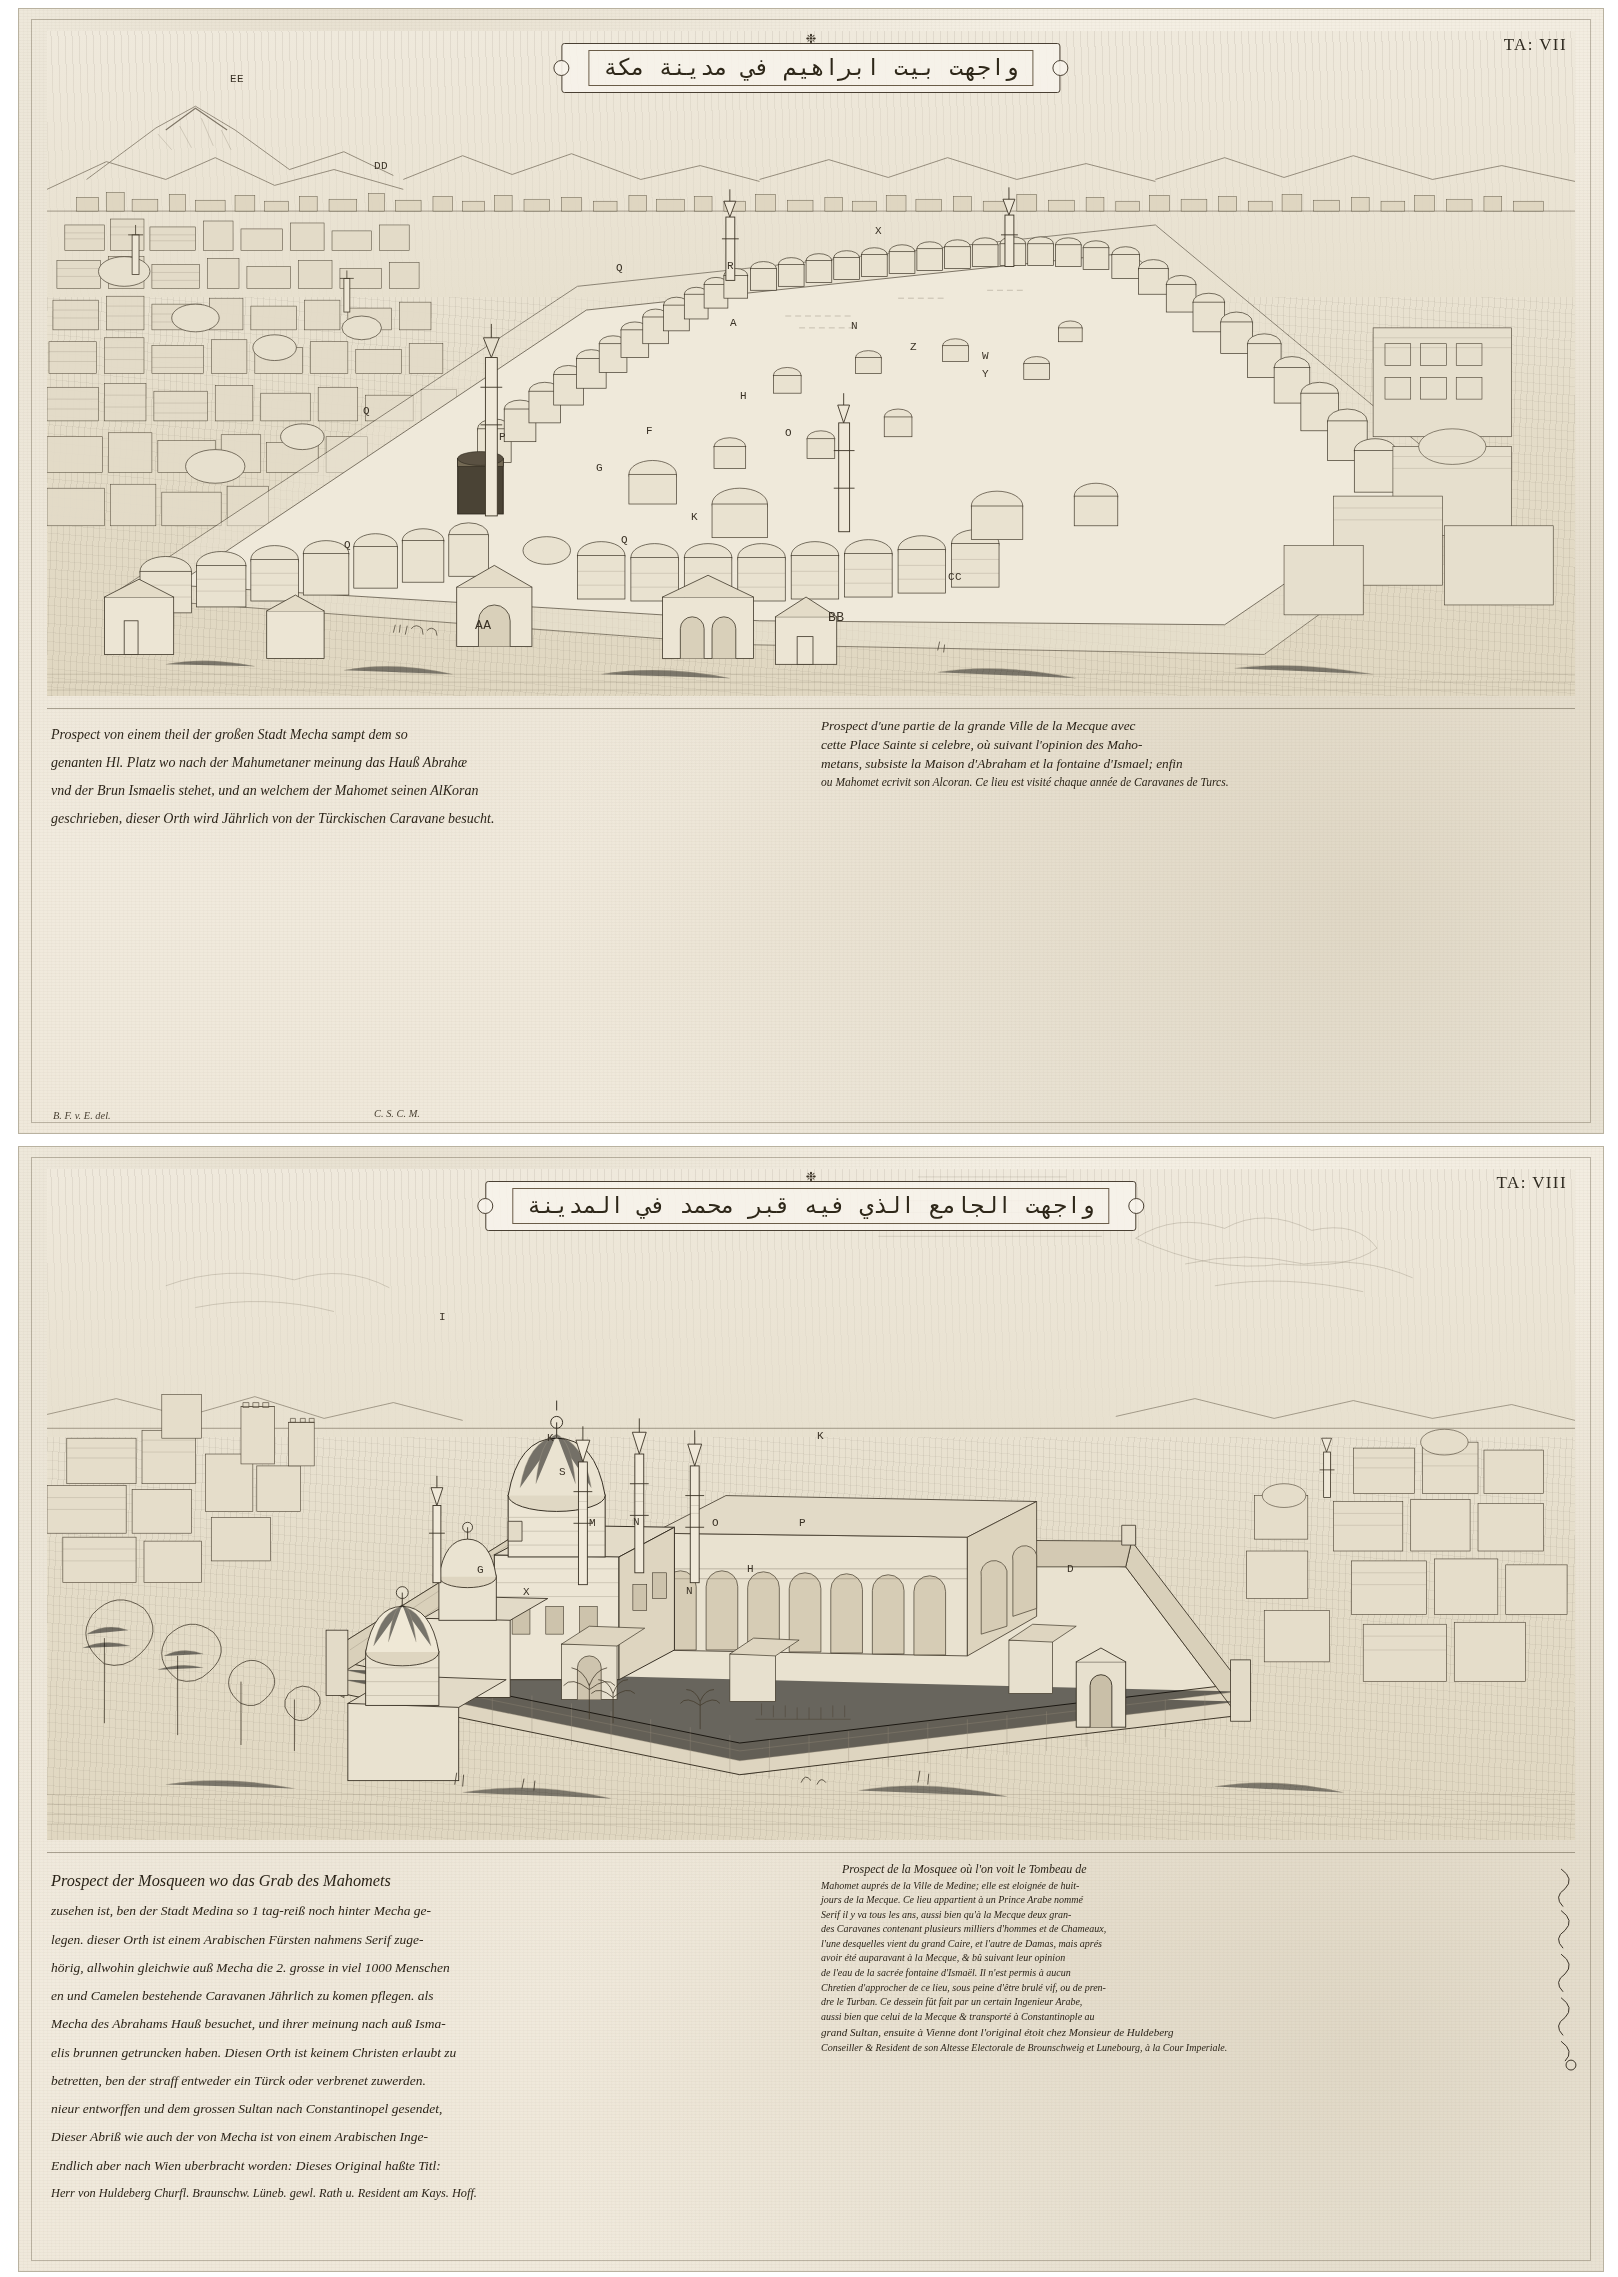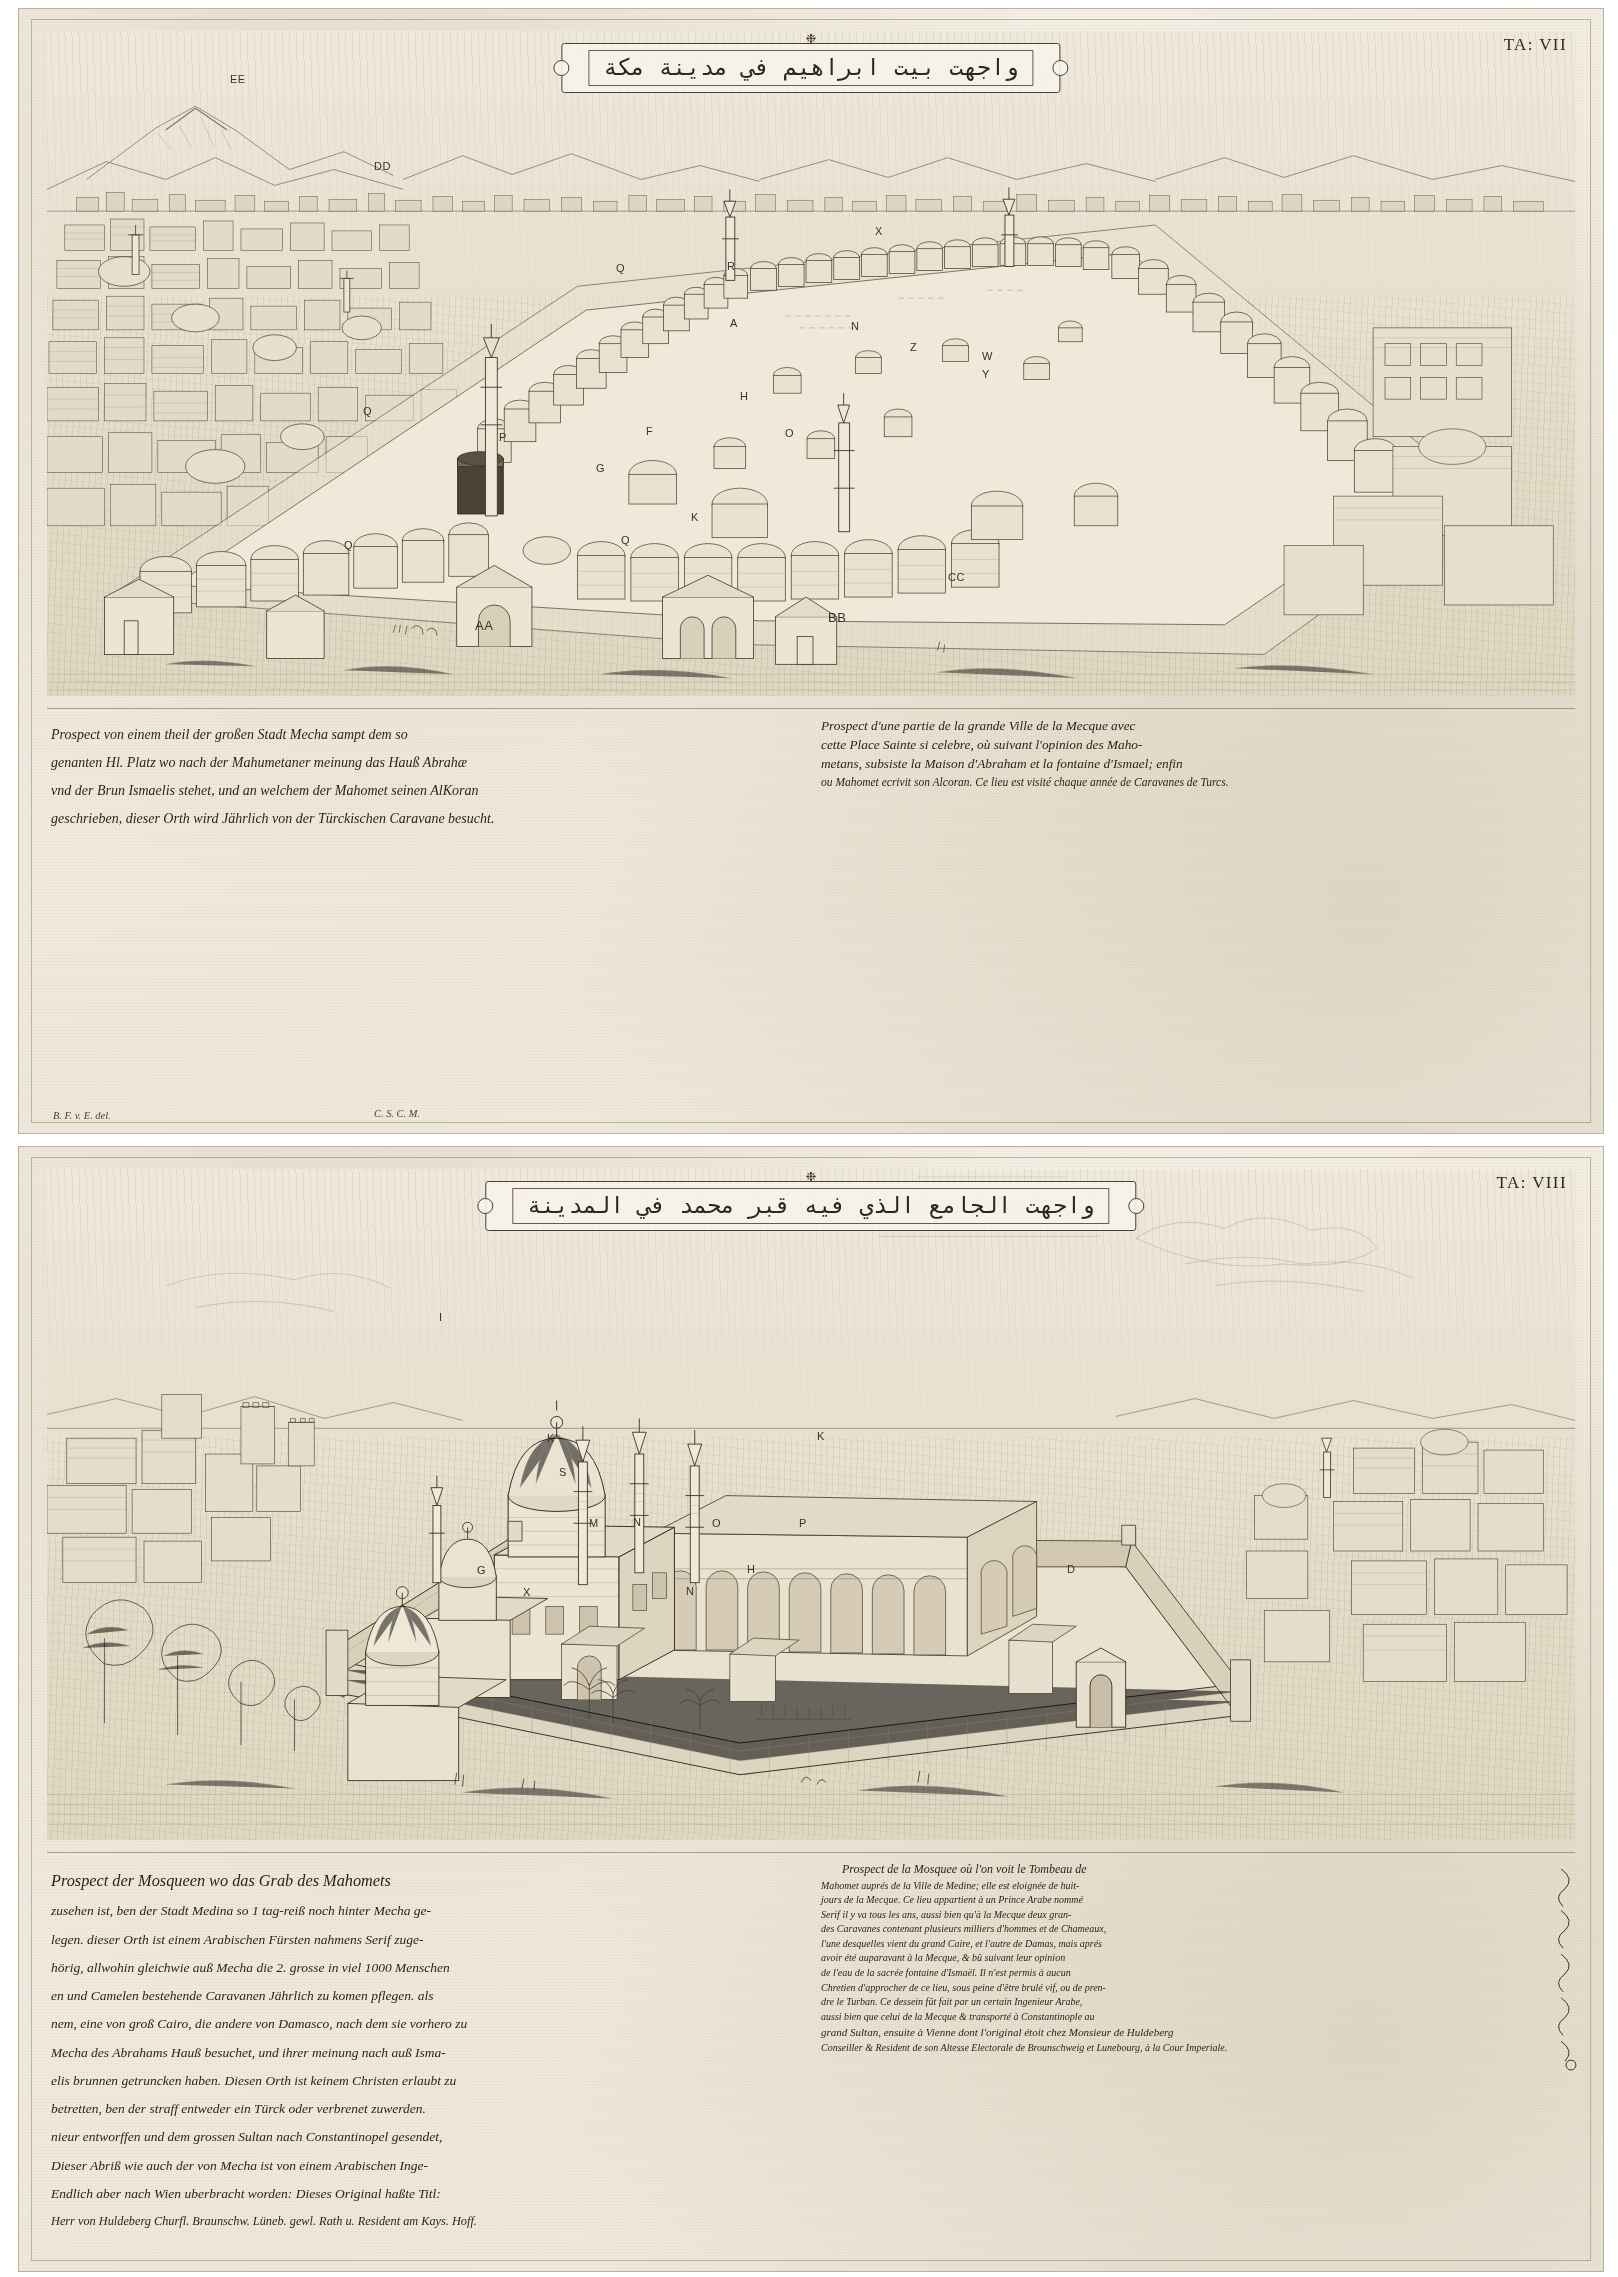--- a/index.html
+++ b/index.html
@@ -151,21 +151,21 @@
     font-family: "Liberation Serif", serif;
     font-size: 17px;
     letter-spacing: 1.4px;
     color: #2f2a20;
     z-index: 6;
   }
 
   
   .key {
     position: absolute;
-    font-family: Liberation Sans, sans-serif;
+    font-family: Liberation Mono, monospace;
     font-size: 11px;
     color: #3a3226;
     letter-spacing: 0.5px;
     z-index: 5;
   }
   .key.big { font-size: 13px; }
 
   
   .captions {
     position: absolute;
@@ -967,21 +967,20 @@
 
     <div class="plate-no">TA: VIII</div>
 
     <div class="captions">
       <div class="cap-col left">
         <div class="cap-line first">Prospect der Mosqueen wo das Grab des Mahomets</div>
         <div class="cap-line">zusehen ist, ben der Stadt Medina so 1 tag-reiß noch hinter Mecha ge-</div>
         <div class="cap-line">legen. dieser Orth ist einem Arabischen Fürsten nahmens Serif zuge-</div>
         <div class="cap-line">hörig, allwohin gleichwie auß Mecha die 2. grosse in viel 1000 Menschen</div>
         <div class="cap-line">en und Camelen bestehende Caravanen Jährlich zu komen pflegen. als</div>
-        <div class="cap-line">nem, eine von groß Cairo, die andere von Damasco, nach dem sie vorhero zu</div>
         <div class="cap-line">Mecha des Abrahams Hauß besuchet, und ihrer meinung nach auß Isma-</div>
         <div class="cap-line">elis brunnen getruncken haben. Diesen Orth ist keinem Christen erlaubt zu</div>
         <div class="cap-line">betretten, ben der straff entweder ein Türck oder verbrenet zuwerden.</div>
         <div class="cap-line">nieur entworffen und dem grossen Sultan nach Constantinopel gesendet,</div>
         <div class="cap-line">Dieser Abriß wie auch der von Mecha ist von einem Arabischen Inge-</div>
         <div class="cap-line">Endlich aber nach Wien uberbracht worden: Dieses Original haßte Titl:</div>
         <div class="cap-line" style="font-size:12.3px;">Herr von Huldeberg Churfl. Braunschw. Lüneb. gewl. Rath u. Resident am Kays. Hoff.</div>
       </div>
       <div class="cap-col right">
         <div class="cap-line first">Prospect de la Mosquee où l'on voit le Tombeau de</div>

